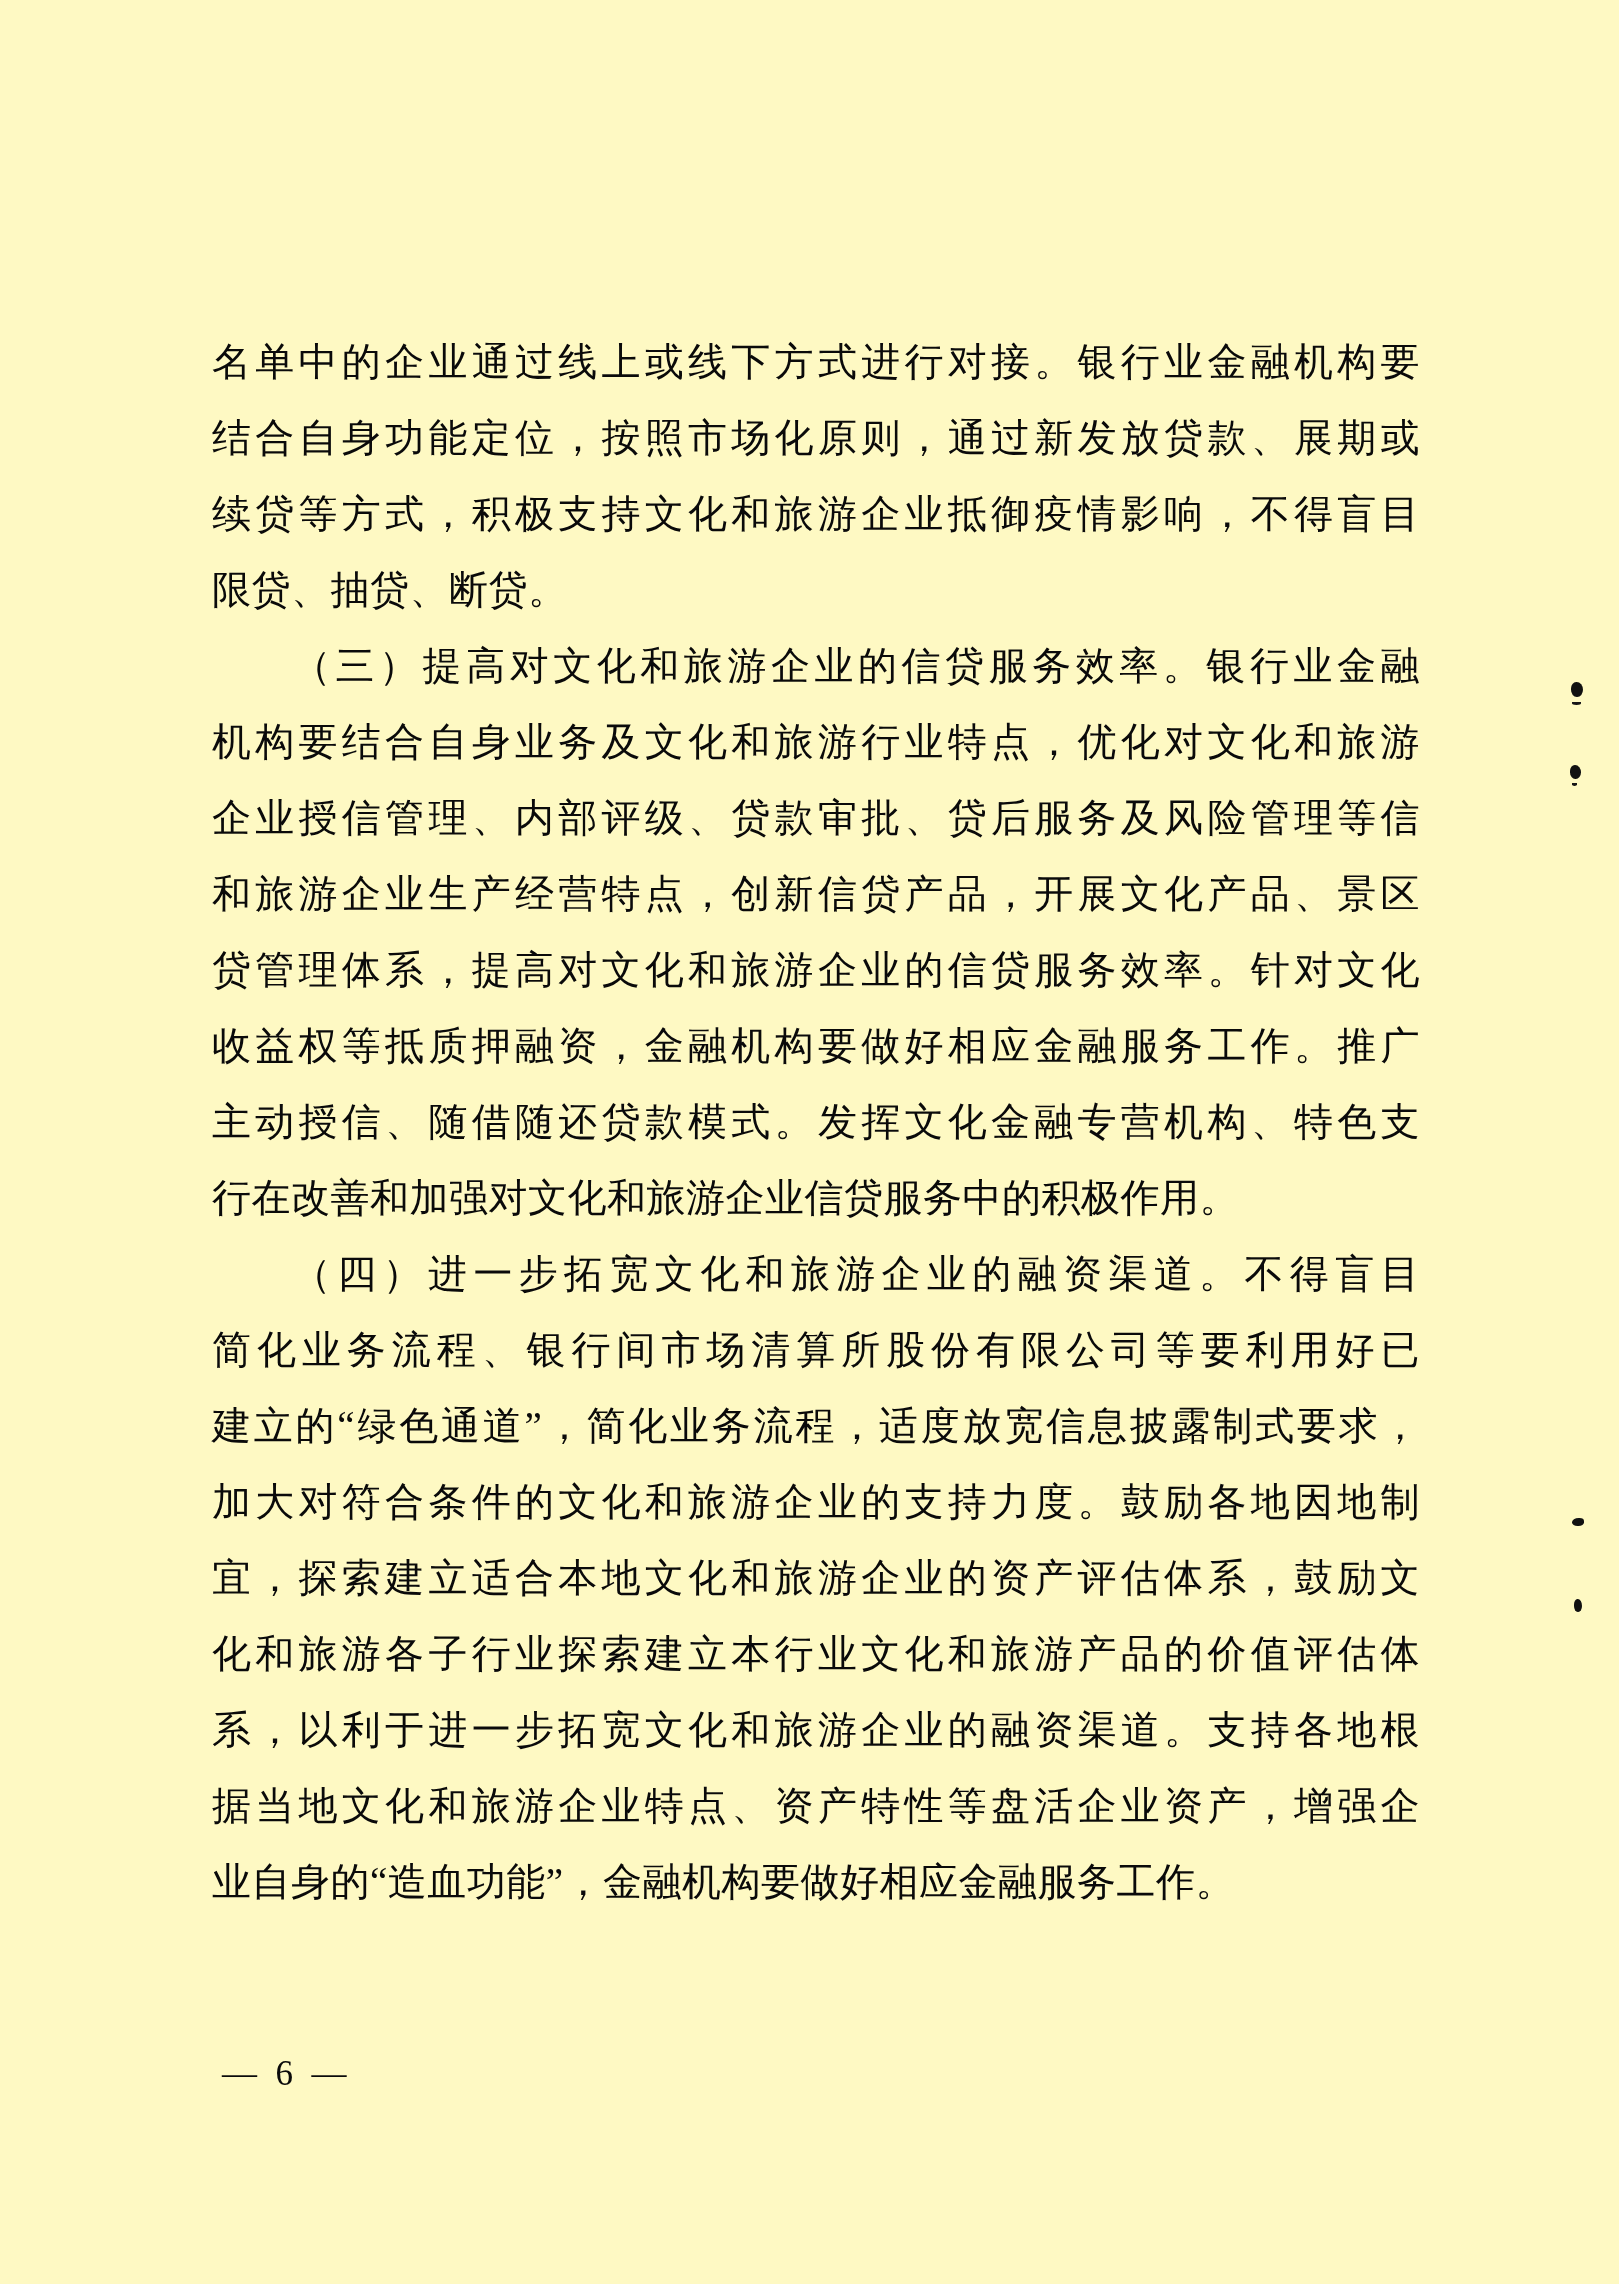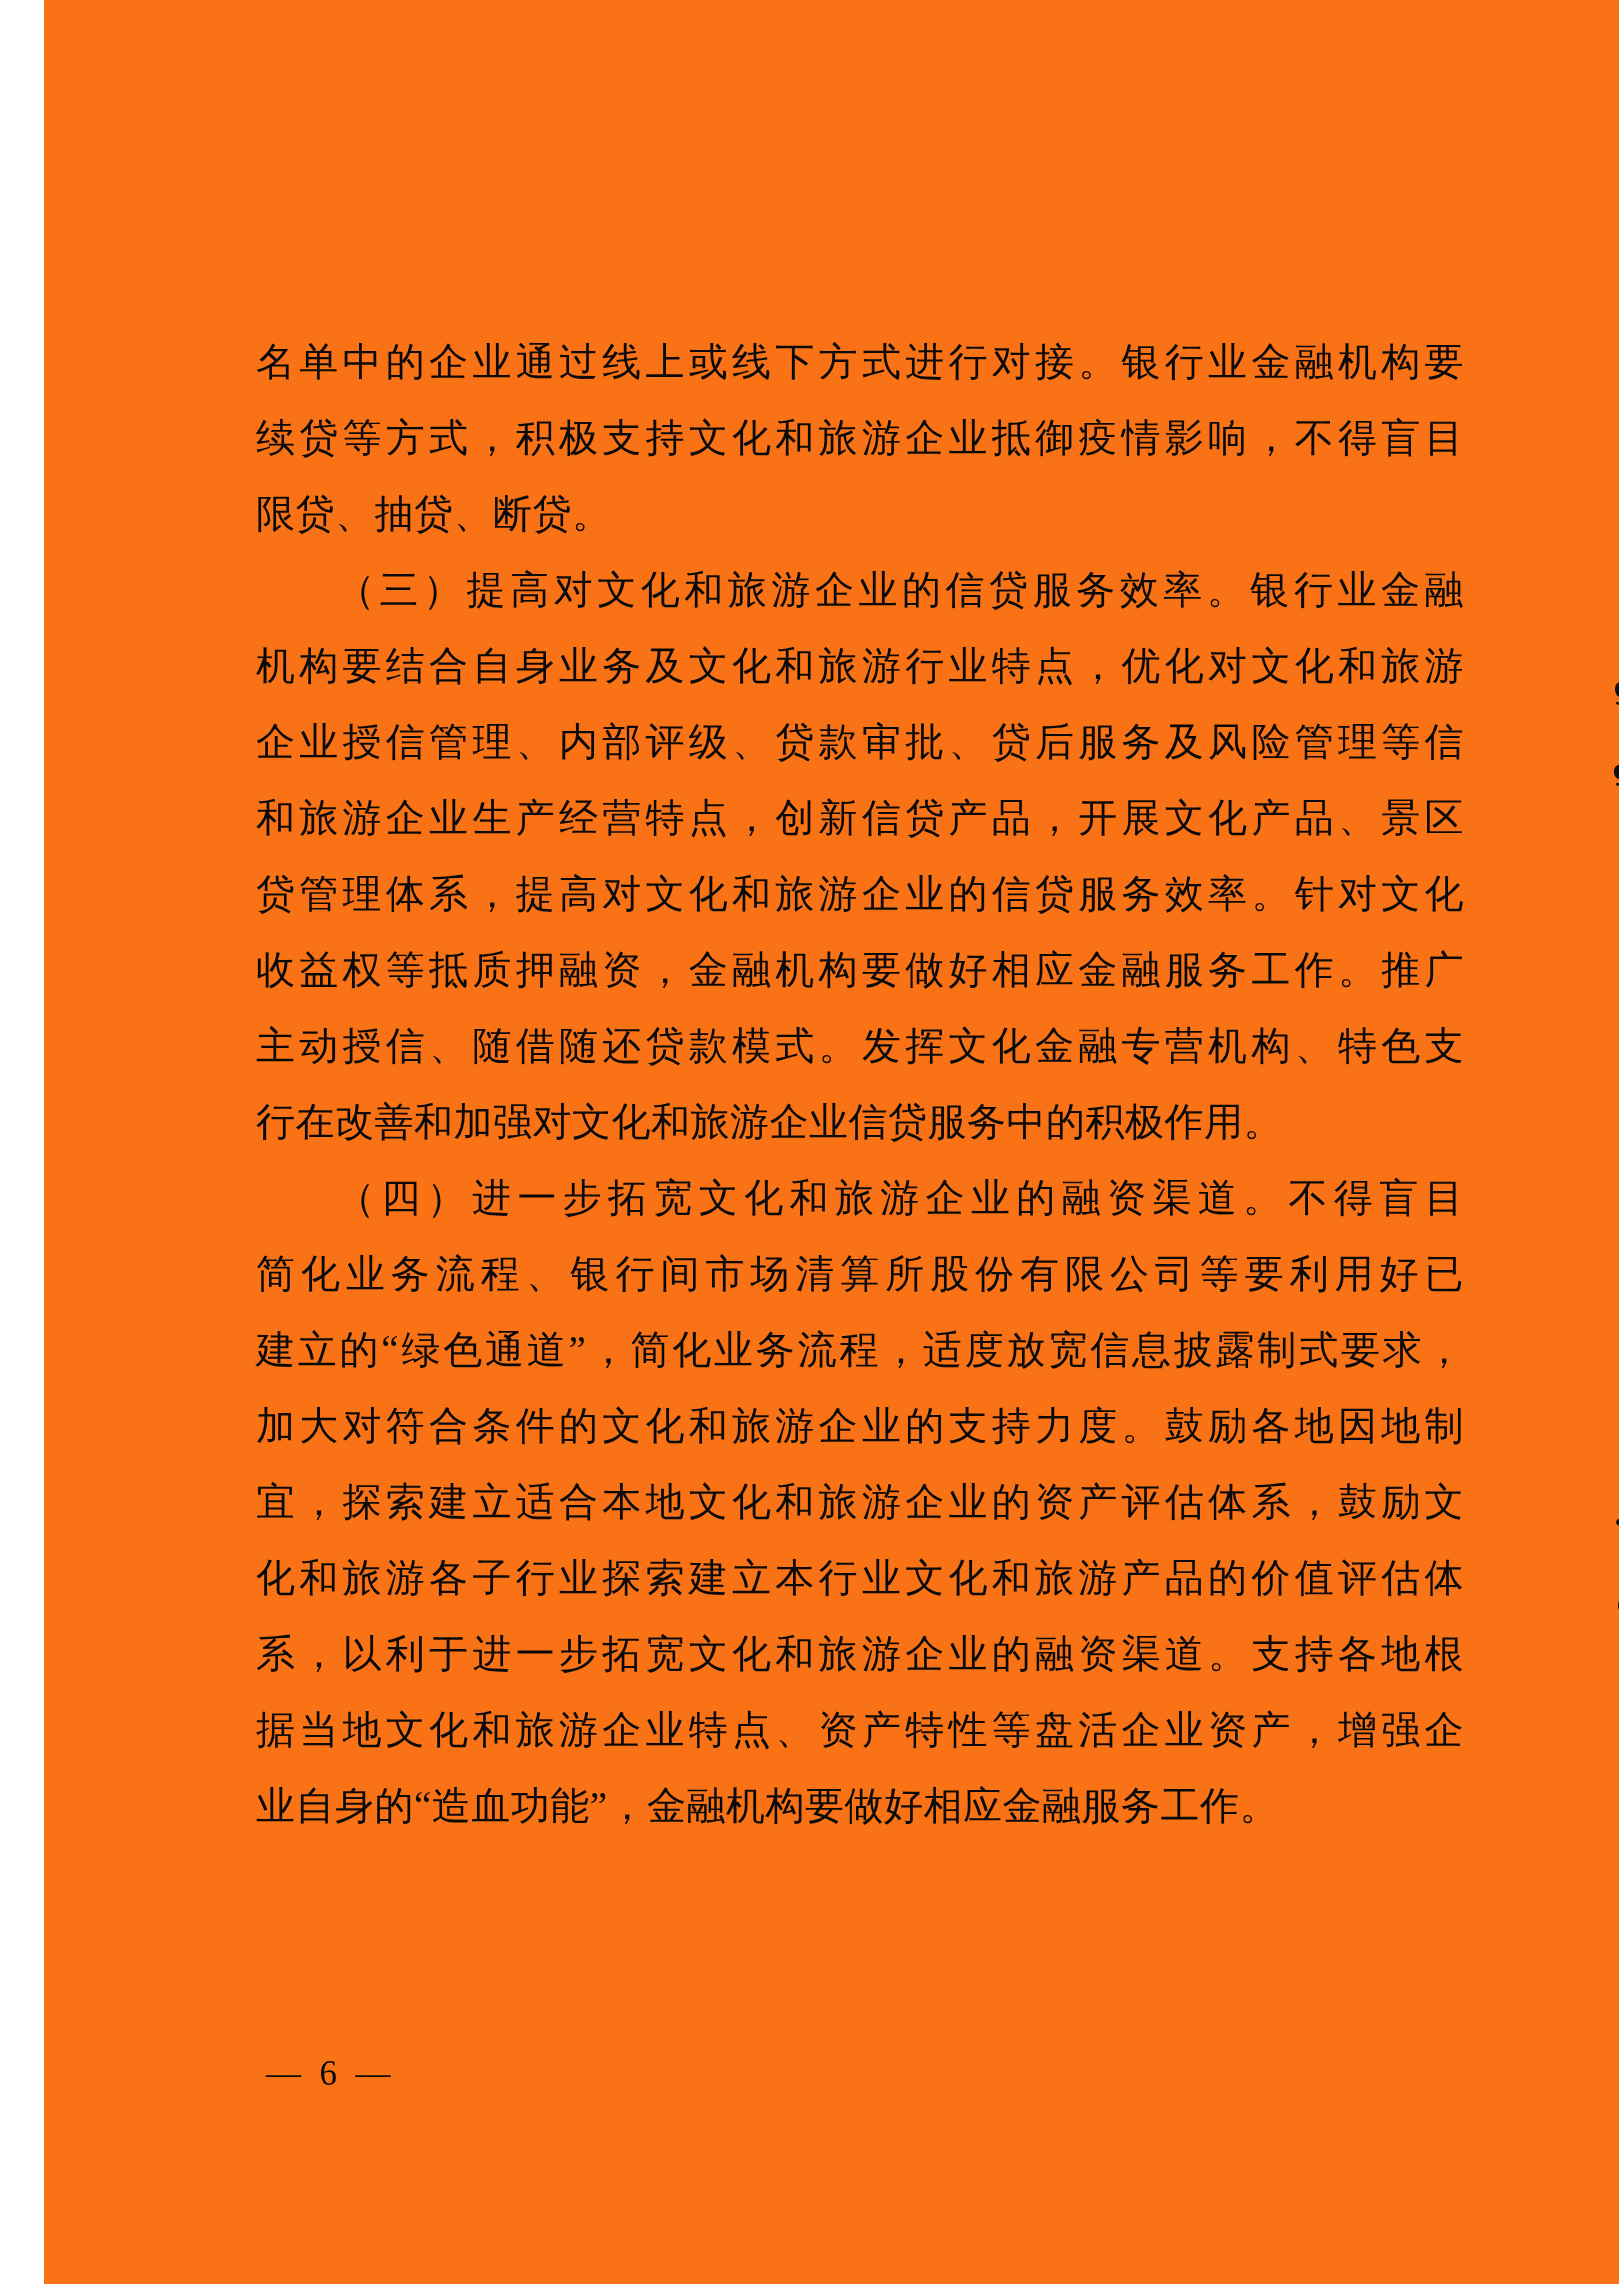--- a/index.html
+++ b/index.html
@@ -10,22 +10,21 @@
     width: 1620px;
     height: 2284px;
     background: #ffffff;
     position: relative;
     font-family: "Liberation Serif", "DejaVu Serif", serif;
     color: #000000;
   }
   .page {
     position: absolute;
     inset: 0;
-    background: #f97316;
-    margin-left: 44px;
+    background: #fef9c3;
   }
   .text-block {
     position: absolute;
     left: 212px;
     top: 324px;
     width: 1208px;
   }
   .line {
     font-size: 39px;
     line-height: 76px;
@@ -83,20 +82,21 @@
   .speck-3 { left: 1572px; top: 1518px; width: 11.8px; height: 7.8px; border-radius: 60% 40% 50% 50%; }
   .speck-4 { left: 1574px; top: 1599px; width: 7.8px; height: 12.8px; }
 </style>
 </head>
 <body>
 
 <div class="page">
 
   <div class="text-block">
     <div class="line full">名单中的企业通过线上或线下方式进行对接。银行业金融机构要</div>
+    <div class="line full">结合自身功能定位，按照市场化原则，通过新发放贷款、展期或</div>
     <div class="line full">续贷等方式，积极支持文化和旅游企业抵御疫情影响，不得盲目</div>
     <div class="line">限贷、抽贷、断贷。</div>
     <div class="line full indent">（三）提高对文化和旅游企业的信贷服务效率。银行业金融</div>
     <div class="line full">机构要结合自身业务及文化和旅游行业特点，优化对文化和旅游</div>
     <div class="line full">企业授信管理、内部评级、贷款审批、贷后服务及风险管理等信</div>
     <div class="line full">和旅游企业生产经营特点，创新信贷产品，开展文化产品、景区</div>
     <div class="line full">贷管理体系，提高对文化和旅游企业的信贷服务效率。针对文化</div>
     <div class="line full">收益权等抵质押融资，金融机构要做好相应金融服务工作。推广</div>
     <div class="line full">主动授信、随借随还贷款模式。发挥文化金融专营机构、特色支</div>
     <div class="line">行在改善和加强对文化和旅游企业信贷服务中的积极作用。</div>

